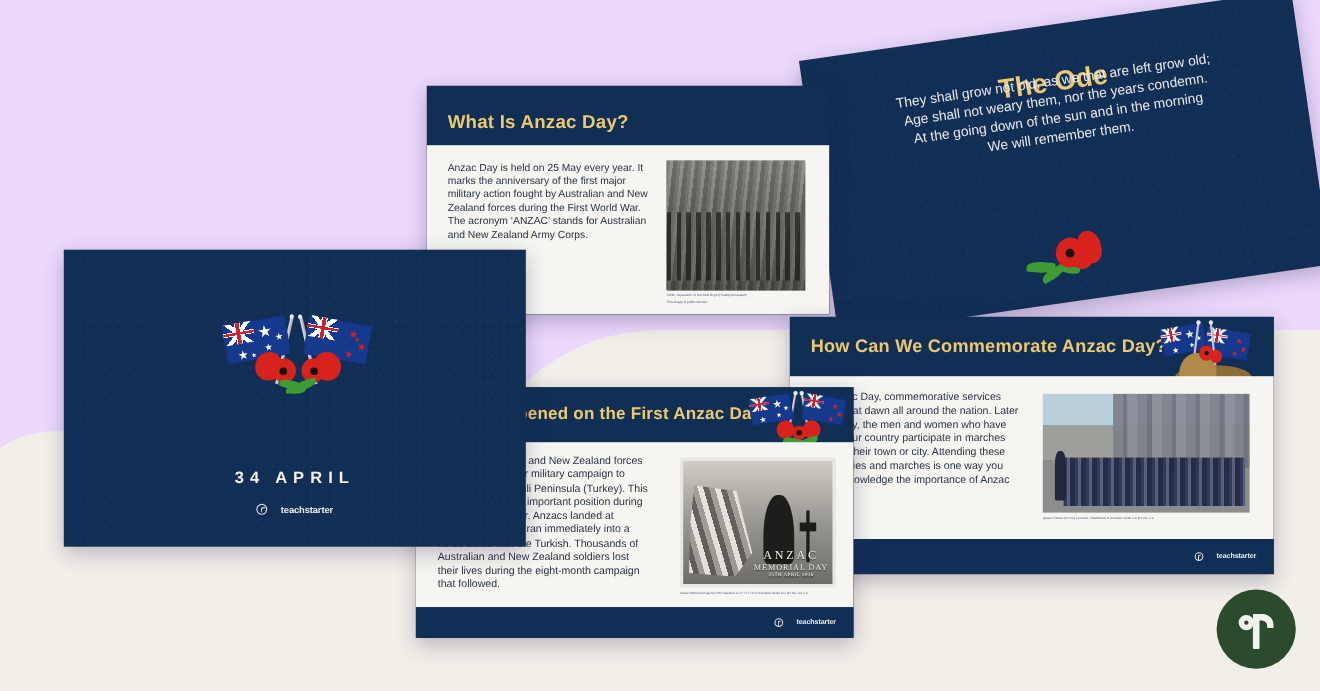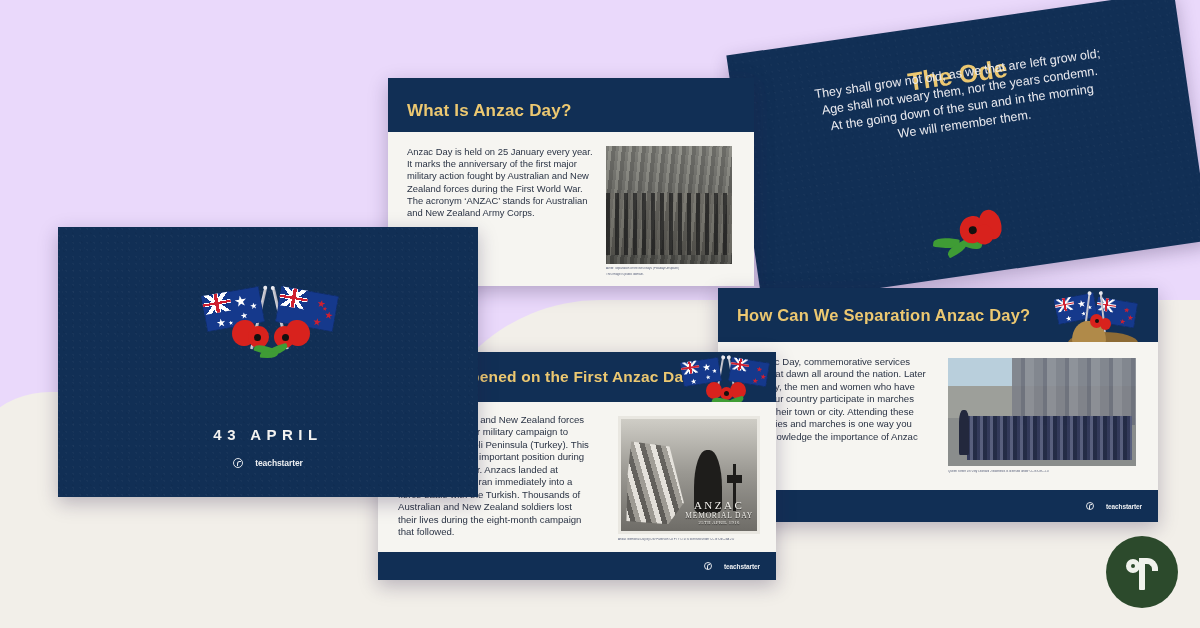--- a/index.html
+++ b/index.html
@@ -243,21 +243,21 @@
     background: #b08a49;
     border-radius: 50% 50% 46% 46% / 80% 80% 30% 30%;
   }
   .slouch-brim {
     position: absolute;
     background: #8d6b35;
     border-radius: 50%;
   }
 
   
-  .ts-mark { display: flex; align-items: center; gap: 12px; }
+  .ts-mark { display: flex; align-items: flex-start; gap: 12px; }
   .ts-circ {
     border-radius: 50%;
     border: .8px solid rgba(255,255,255,.85);
     position: relative;
   }
   .ts-circ::after {
     content: ""; position: absolute;
     left: 30%; top: 22%;
     width: 40%; height: 56%;
     border-left: .8px solid rgba(255,255,255,.9);
@@ -335,33 +335,33 @@
   </div>
 
   <div class="slide" style="left:388px; top:78px; width:366px; height:208px;">
     <div class="paper-tex"></div>
 
     <div class="hdr-bar" style="height:66px; padding-left:19px;">
       <div class="hdr-title" style="font-size:17px;">What Is Anzac Day?</div>
     </div>
 
     <div class="body-panel" style="left:0; top:54px; width:366px; height:154px;">
-      <div class="body-text" style="position:absolute; left:19px; top:14px; width:186px; font-size:9.4px;">Anzac Day is held on 25 January every year. It marks the anniversary of the first major military action fought by Australian and New Zealand forces during the First World War. The acronym ‘ANZAC’ stands for Australian and New Zealand Army Corps.</div>
+      <div class="body-text" style="position:absolute; left:19px; top:14px; width:186px; font-size:9.4px;">Anzac Day is held on 25 May every year. It marks the anniversary of the first major military action fought by Australian and New Zealand forces during the First World War. The acronym ‘ANZAC’ stands for Australian and New Zealand Army Corps.</div>
 
       <div class="photo photo-bw photo-crowd" style="position:absolute; left:218px; top:14px; width:126px; height:118px;"></div>
       <div class="cap" style="position:absolute; left:218px; top:135px; width:132px;">AWM: Separation of the Best Boys (Pixabay/Unsplash)</div>
       <div class="cap" style="position:absolute; left:218px; top:141px; width:132px;">This image is public domain.</div>
     </div>
   </div>
 
   <div class="slide" style="left:718px; top:288px; width:440px; height:234px;">
     <div class="paper-tex"></div>
 
     <div class="hdr-bar" style="height:54px; padding-left:19px;">
-      <div class="hdr-title" style="font-size:16.5px;">How Can We Separation Anzac Day?</div>
+      <div class="hdr-title" style="font-size:16.5px;">How Can We Commemorate Anzac Day?</div>
     </div>
 
     <div style="position:absolute; right:6px; top:0px; width:102px; height:72px;">
       <div class="flag" style="left:6px; top:8px; width:40px; height:25px; transform:rotate(-11deg);">
         <div class="union"></div>
         <div class="star" style="left:56%; top:20%; width:8px; height:8px;"></div>
         <div class="star" style="left:78%; top:46%; width:5px; height:5px;"></div>
         <div class="star" style="left:60%; top:66%; width:5px; height:5px;"></div>
         <div class="star" style="left:20%; top:72%; width:6px; height:6px;"></div>
       </div>
@@ -483,21 +483,21 @@
       <div class="poppy" style="left:78px; top:44px; width:21px; height:22px;"></div>
       <div class="poppy" style="left:90px; top:38px; width:24px; height:26px; border-radius:45% 55% 50% 50%;"></div>
       <div class="poppy-core" style="left:58px; top:52px; width:7px; height:7px;"></div>
       <div class="poppy-core" style="left:86px; top:52px; width:7px; height:7px;"></div>
       <div class="leaf" style="left:58px; top:64px; width:22px; height:8px; transform:rotate(18deg);"></div>
       <div class="leaf" style="left:70px; top:64px; width:22px; height:8px; transform:rotate(-18deg);"></div>
       <div class="leaf" style="left:64px; top:69px; width:18px; height:7px; transform:rotate(2deg);"></div>
     </div>
 
 
-    <div class="anzac-date" style="position:absolute; left:0; right:0; top:199px; font-size:15px;">43 APRIL</div>
+    <div class="anzac-date" style="position:absolute; left:0; right:0; top:199px; font-size:15px;">34 APRIL</div>
 
     <div style="position:absolute; left:0; right:0; top:231px; display:flex; justify-content:center;">
       <div class="ts-mark">
         <span class="ts-circ" style="width:10px; height:10px;"></span>
         <span class="ts-word" style="font-size:8.5px;">teachstarter</span>
       </div>
     </div>
   </div>
 
   <div class="badge">

